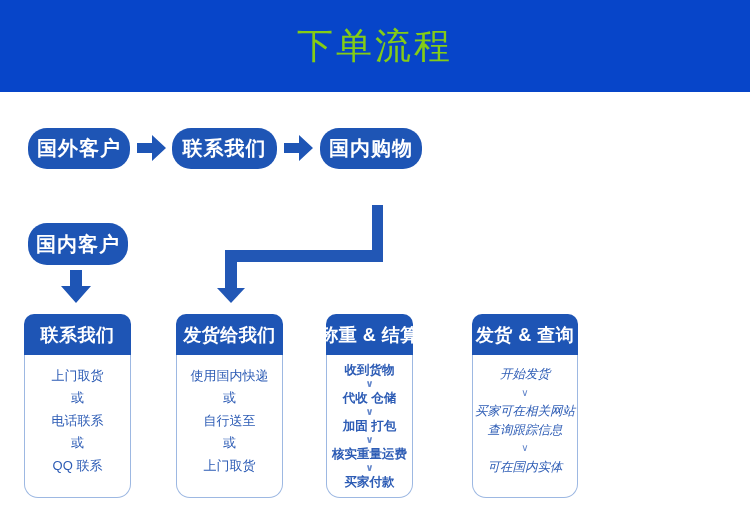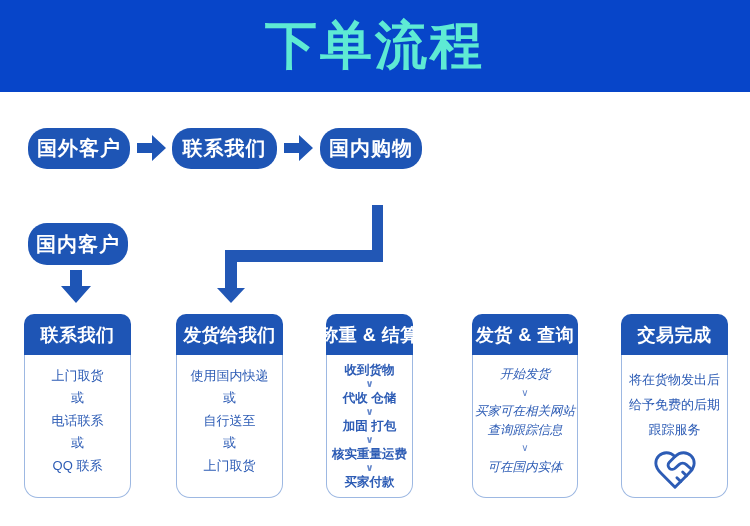--- a/index.html
+++ b/index.html
@@ -6,21 +6,21 @@
     --banner:#0745c9; --box:#1e55b5; --text:#2d5cb5;
     --card-border:#9db8e2; --separator:#6487cb;
   }
   *{margin:0;padding:0;box-sizing:border-box;}
   body{background:#ffffff;font-family:"Liberation Sans","DejaVu Sans",sans-serif;}
   .stage{position:relative;width:750px;height:526px;background:#ffffff;overflow:hidden;}
 
   
   .banner{position:absolute;left:0;top:0;width:750px;height:92px;background:var(--banner);
           display:flex;align-items:center;justify-content:center;}
-  .banner h1{color:#5eead4;font-size:52px;font-weight:bold;letter-spacing:3px;}
+  .banner h1{color:#84cc16;font-size:36px;font-weight:normal;letter-spacing:3px;}
 
   
   .pill{position:absolute;height:41px;background:var(--box);border-radius:19px;
         display:flex;align-items:center;justify-content:center;
         color:#ffffff;font-size:20px;font-weight:bold;letter-spacing:1px;}
   .pill-1{left:28px;top:128px;width:102px;}
   .pill-2{left:172px;top:128px;width:105px;}
   .pill-3{left:320px;top:128px;width:102px;}
   .pill-domestic{left:28px;top:223px;width:100px;height:42px;}
 
@@ -151,30 +151,14 @@
     <div class="card-body">
       <span class="ln">开始发货</span>
       <span class="vsep">∨</span>
       <span class="ln">买家可在相关网站</span>
       <span class="ln">查询跟踪信息</span>
       <span class="vsep">∨</span>
       <span class="ln">可在国内实体</span>
     </div>
   </div>
 
-  <div class="card card-5">
-    <div class="card-head">交易完成</div>
-    <div class="card-body">
-      <span class="ln">将在货物发出后</span>
-      <span class="ln">给予免费的后期</span>
-      <span class="ln">跟踪服务</span>
-      <span class="icon-wrap">
-        <svg width="48" height="46" viewBox="0 0 24 24" fill="none" stroke="currentColor" stroke-width="1.5" stroke-linecap="round" stroke-linejoin="round">
-          <path d="M19 14c1.49-1.46 3-3.21 3-5.5A5.5 5.5 0 0 0 16.5 3c-1.76 0-3 .5-4.5 2-1.5-1.5-2.74-2-4.5-2A5.5 5.5 0 0 0 2 8.5c0 2.3 1.5 4.05 3 5.5l7 7Z"></path>
-          <path d="M12 5 9.04 7.96a2.17 2.17 0 0 0 0 3.08c.82.82 2.13.85 3 .07l2.07-1.9a2.82 2.82 0 0 1 3.79 0l2.96 2.66"></path>
-          <path d="m18 15-2-2"></path>
-          <path d="m15 18-2-2"></path>
-        </svg>
-      </span>
-    </div>
-  </div>
 
 </div>
 
 </body></html>

